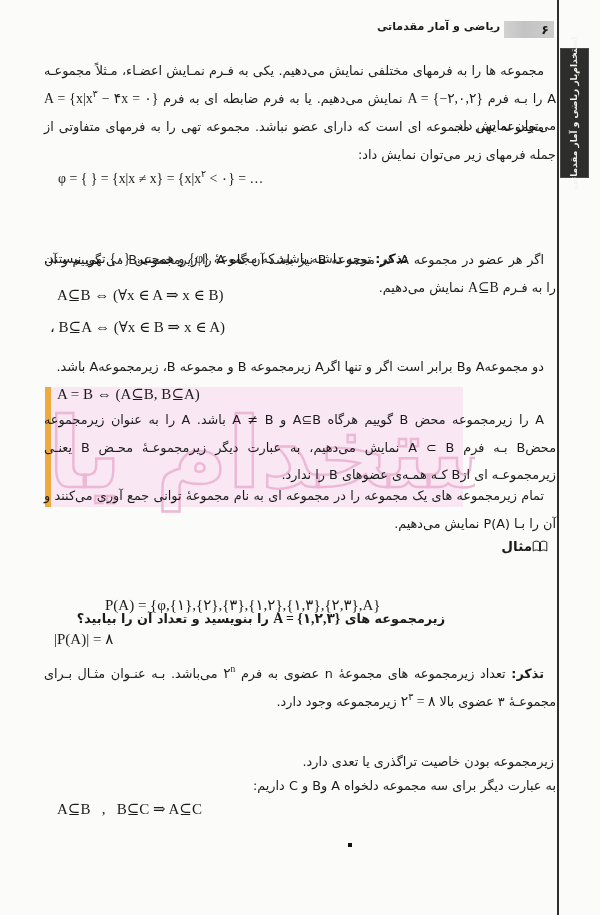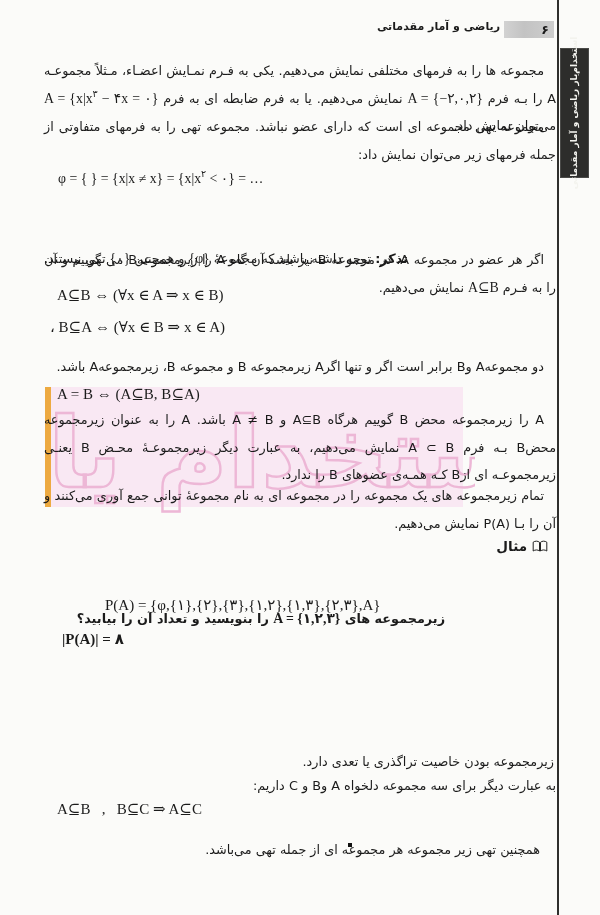--- a/index.html
+++ b/index.html
@@ -30,24 +30,24 @@
   .formula{direction:ltr;font-family:"Liberation Serif","DejaVu Serif","DejaVu Sans",serif;font-size:15px;}
   .f{font-family:"Liberation Serif","DejaVu Serif","DejaVu Sans",serif;font-size:13.8px;}
   .b{font-weight:bold;}
   sup{font-size:9.5px;line-height:0;}
   
   #p1{top:57px;} #p2{top:113px;} #f-phi{top:170px;left:58px;}
   #note1{top:205px;right:66px;width:490px;}
   #p3{top:246px;} #f1{top:286px;left:57px;} #f2{top:318px;left:50px;}
   #p4{top:353px;} #f3{top:385px;left:57px;} #p5{top:406px;}
   #p6{top:482px;} 
-  #example{top:538px;right:52px;display:flex;align-items:center;gap:5px;direction:rtl;z-index:2;position:absolute;text-align:right;}
+  #example{top:538px;right:52px;display:flex;align-items:center;direction:rtl;z-index:2;position:absolute;text-align:right;}
   #example .lbl{font-size:13.5px;font-weight:bold;}
   #question{top:565px;right:155px;white-space:nowrap;font-weight:bold;}
-  #f4{top:596px;left:57px;margin-left:48px;} #f5{top:630px;left:62px;font-weight:bold;}
+  #f4{top:596px;left:57px;margin-left:48px;} #f5{top:630px;left:54px;}
   #note2{top:660px;} #p7{top:708px;right:46px;} #p8{top:732px;right:44px;}
   #f6{top:764px;left:57px;margin-top:36px;} #p9{top:796px;right:60px;}
   .dot{position:absolute;left:348px;top:843px;width:4px;height:4px;background:#111;z-index:2;}
   .book-icon{flex:0 0 auto;}
 </style>
 </head>
 <body>
 
 <div class="page">
 
@@ -82,19 +82,19 @@
     <svg class="book-icon" width="16" height="13" viewBox="0 0 16 13">
       <path d="M1.2 2.2 C3 0.8 6 0.8 7.5 2.3 L7.5 11 C6 9.6 3 9.6 1.2 11 Z" fill="none" stroke="#222" stroke-width="1"></path>
       <path d="M14.8 2.2 C13 0.8 10 0.8 8.5 2.3 L8.5 11 C10 9.6 13 9.6 14.8 11 Z" fill="none" stroke="#222" stroke-width="1"></path>
     </svg>
     <span class="lbl">مثال</span>
   </div>
 
   <div class="rline" id="question">زیرمجموعه های <span dir="ltr" class="f">A = {۱,۲,۳}</span> را بنویسید و تعداد آن را بیابید؟</div>
   <div class="formula" id="f4">P(A) = {φ,{۱},{۲},{۳},{۱,۲},{۱,۳},{۲,۳},A}</div>
   <div class="formula" id="f5">|P(A)| = ۸</div>
+  <div class="para" id="note2"><span class="b">تذکر:</span> تعداد زیرمجموعه های مجموعهٔ n عضوی به فرم <span dir="ltr" class="f">۲<sup>n</sup></span> می‌باشد. بـه عنـوان مثـال بـرای مجموعـهٔ ۳ عضوی بالا <span dir="ltr" class="f">۲<sup>۳</sup> = ۸</span> زیرمجموعه وجود دارد.</div>
   <div class="rline" id="p8">به عبارت دیگر برای سه مجموعه دلخواه A وB و C داریم:</div>
   <div class="rline" id="p7">زیرمجموعه بودن خاصیت تراگذری یا تعدی دارد.</div>
   <div class="formula" id="f6">A⊆B&nbsp;&nbsp;&nbsp;,&nbsp;&nbsp;&nbsp;B⊆C ⇒ A⊆C</div>
-  <div class="rline" id="p9">همچنین تهی زیر مجموعه هر مجموعه ای از جمله تهی می‌باشد.</div>
 
   <div class="dot"></div>
 </div>
 
 </body></html>

